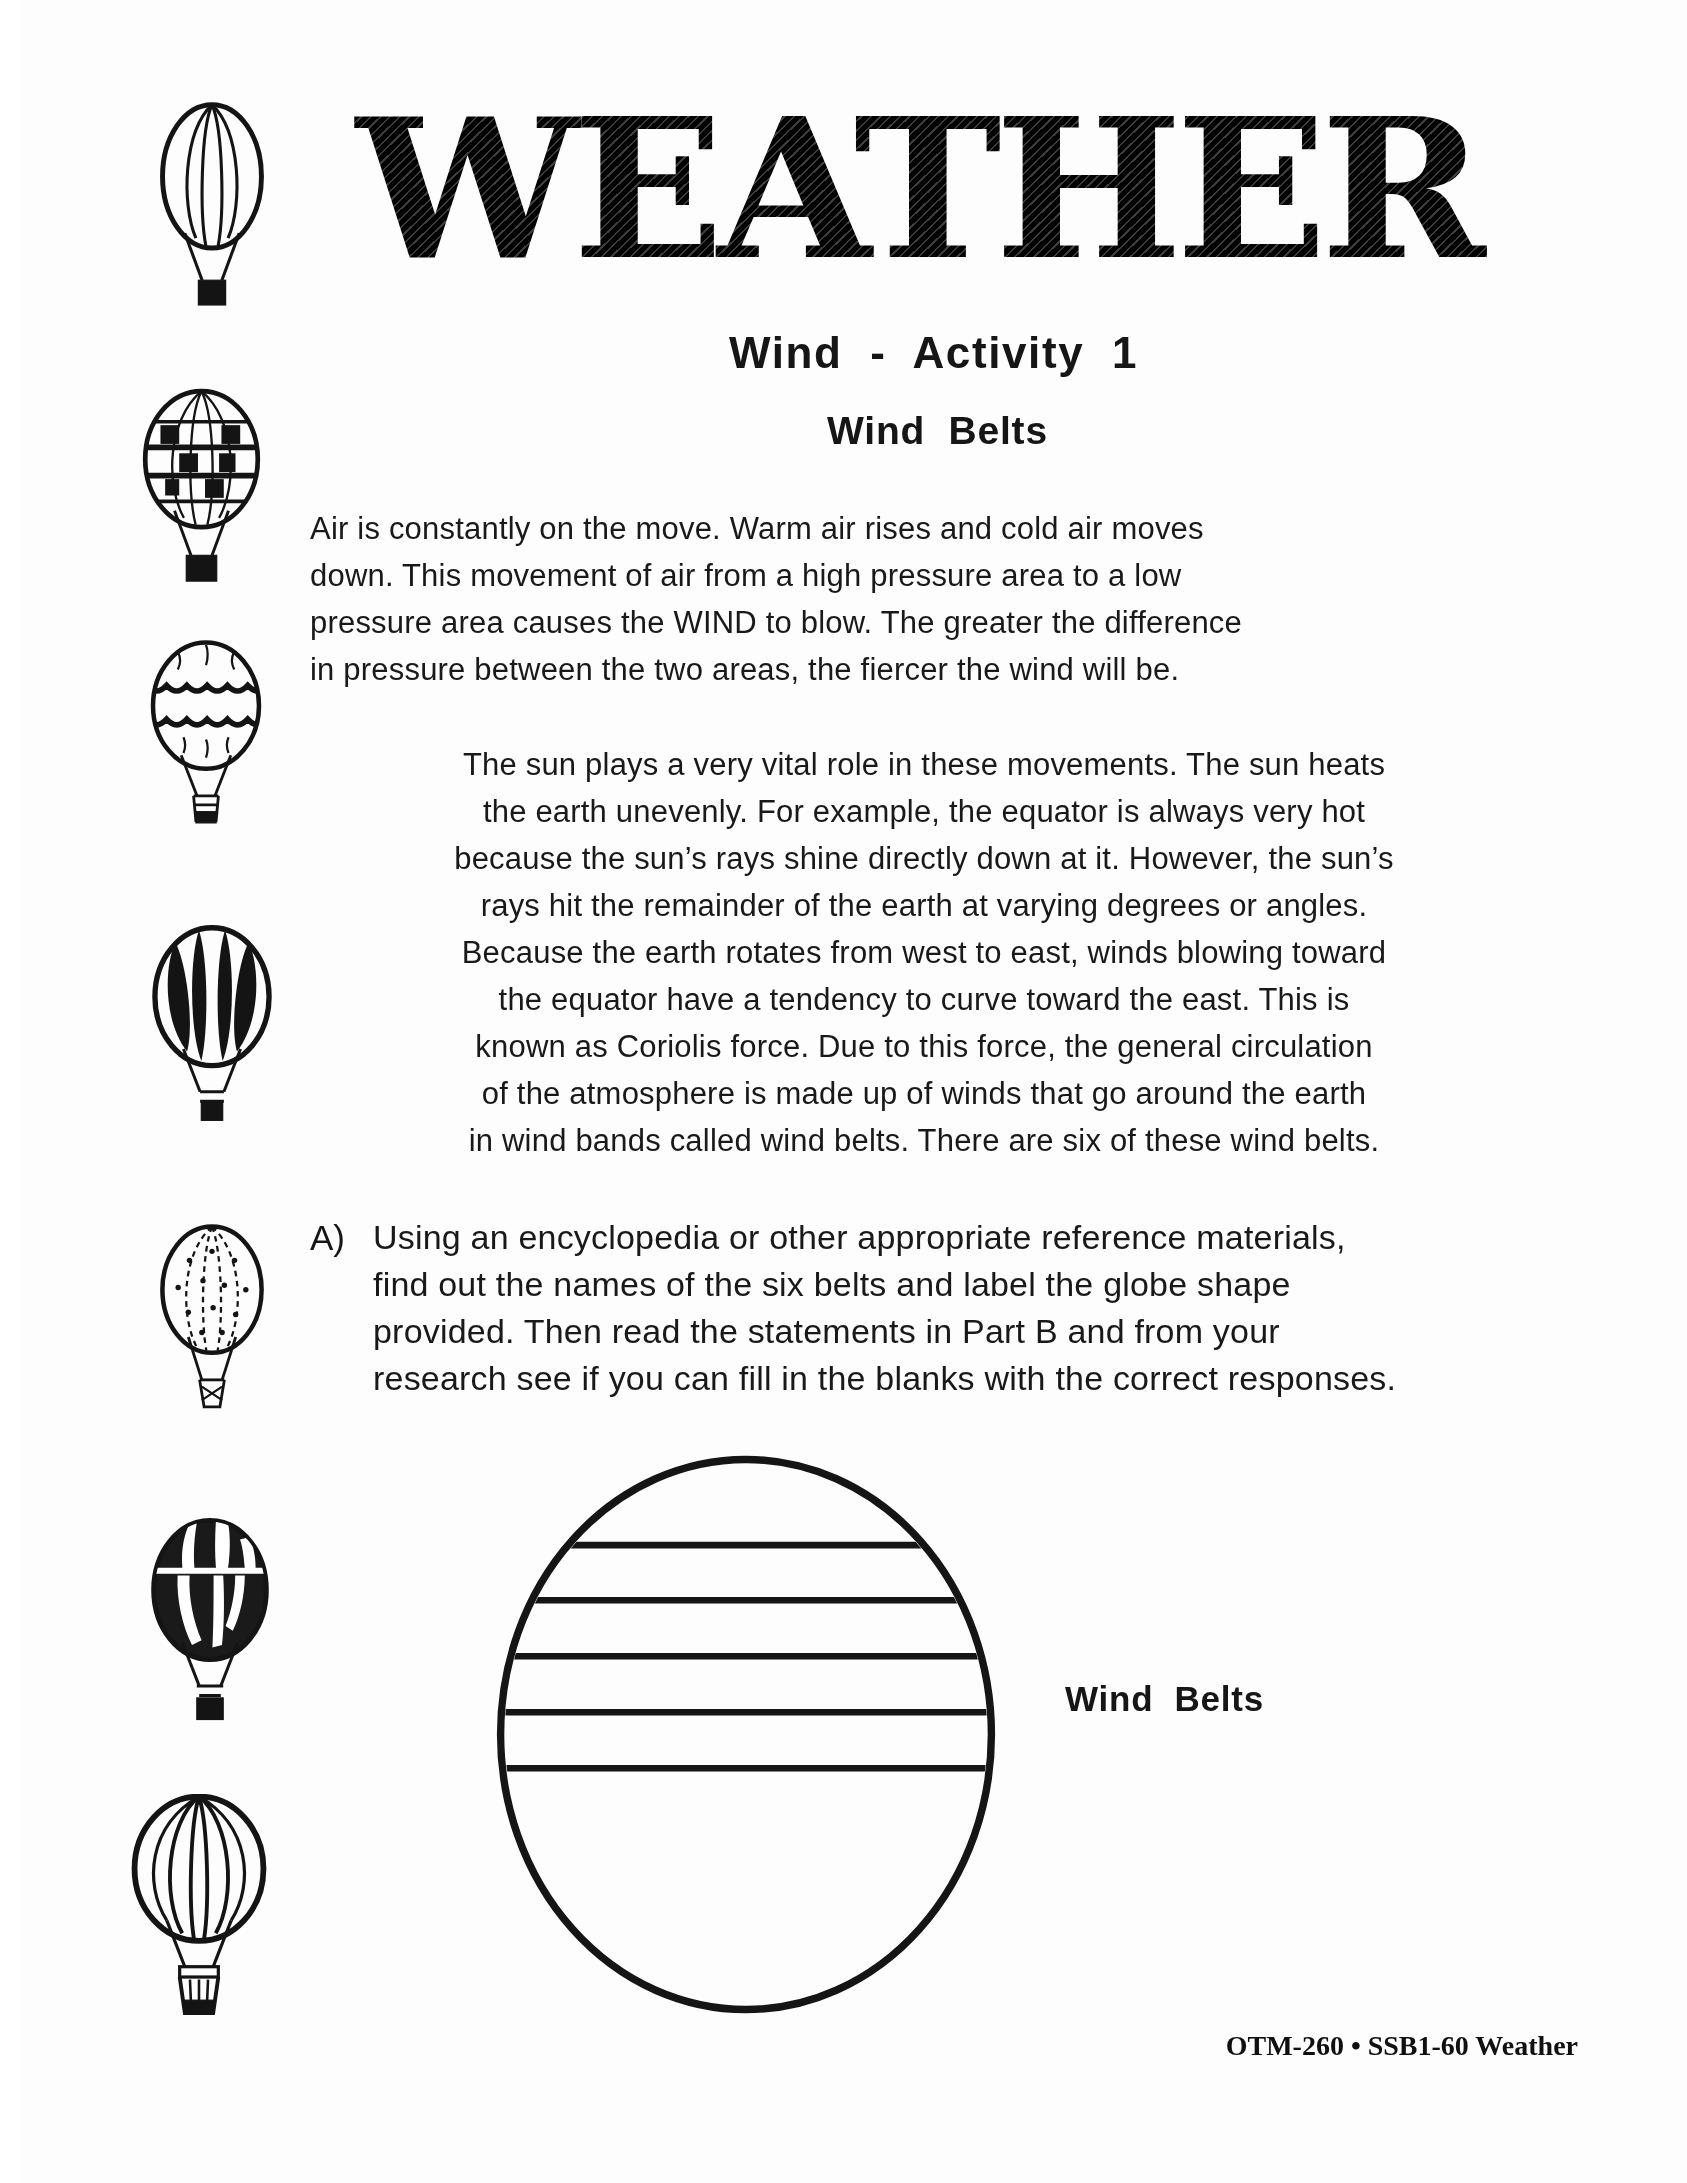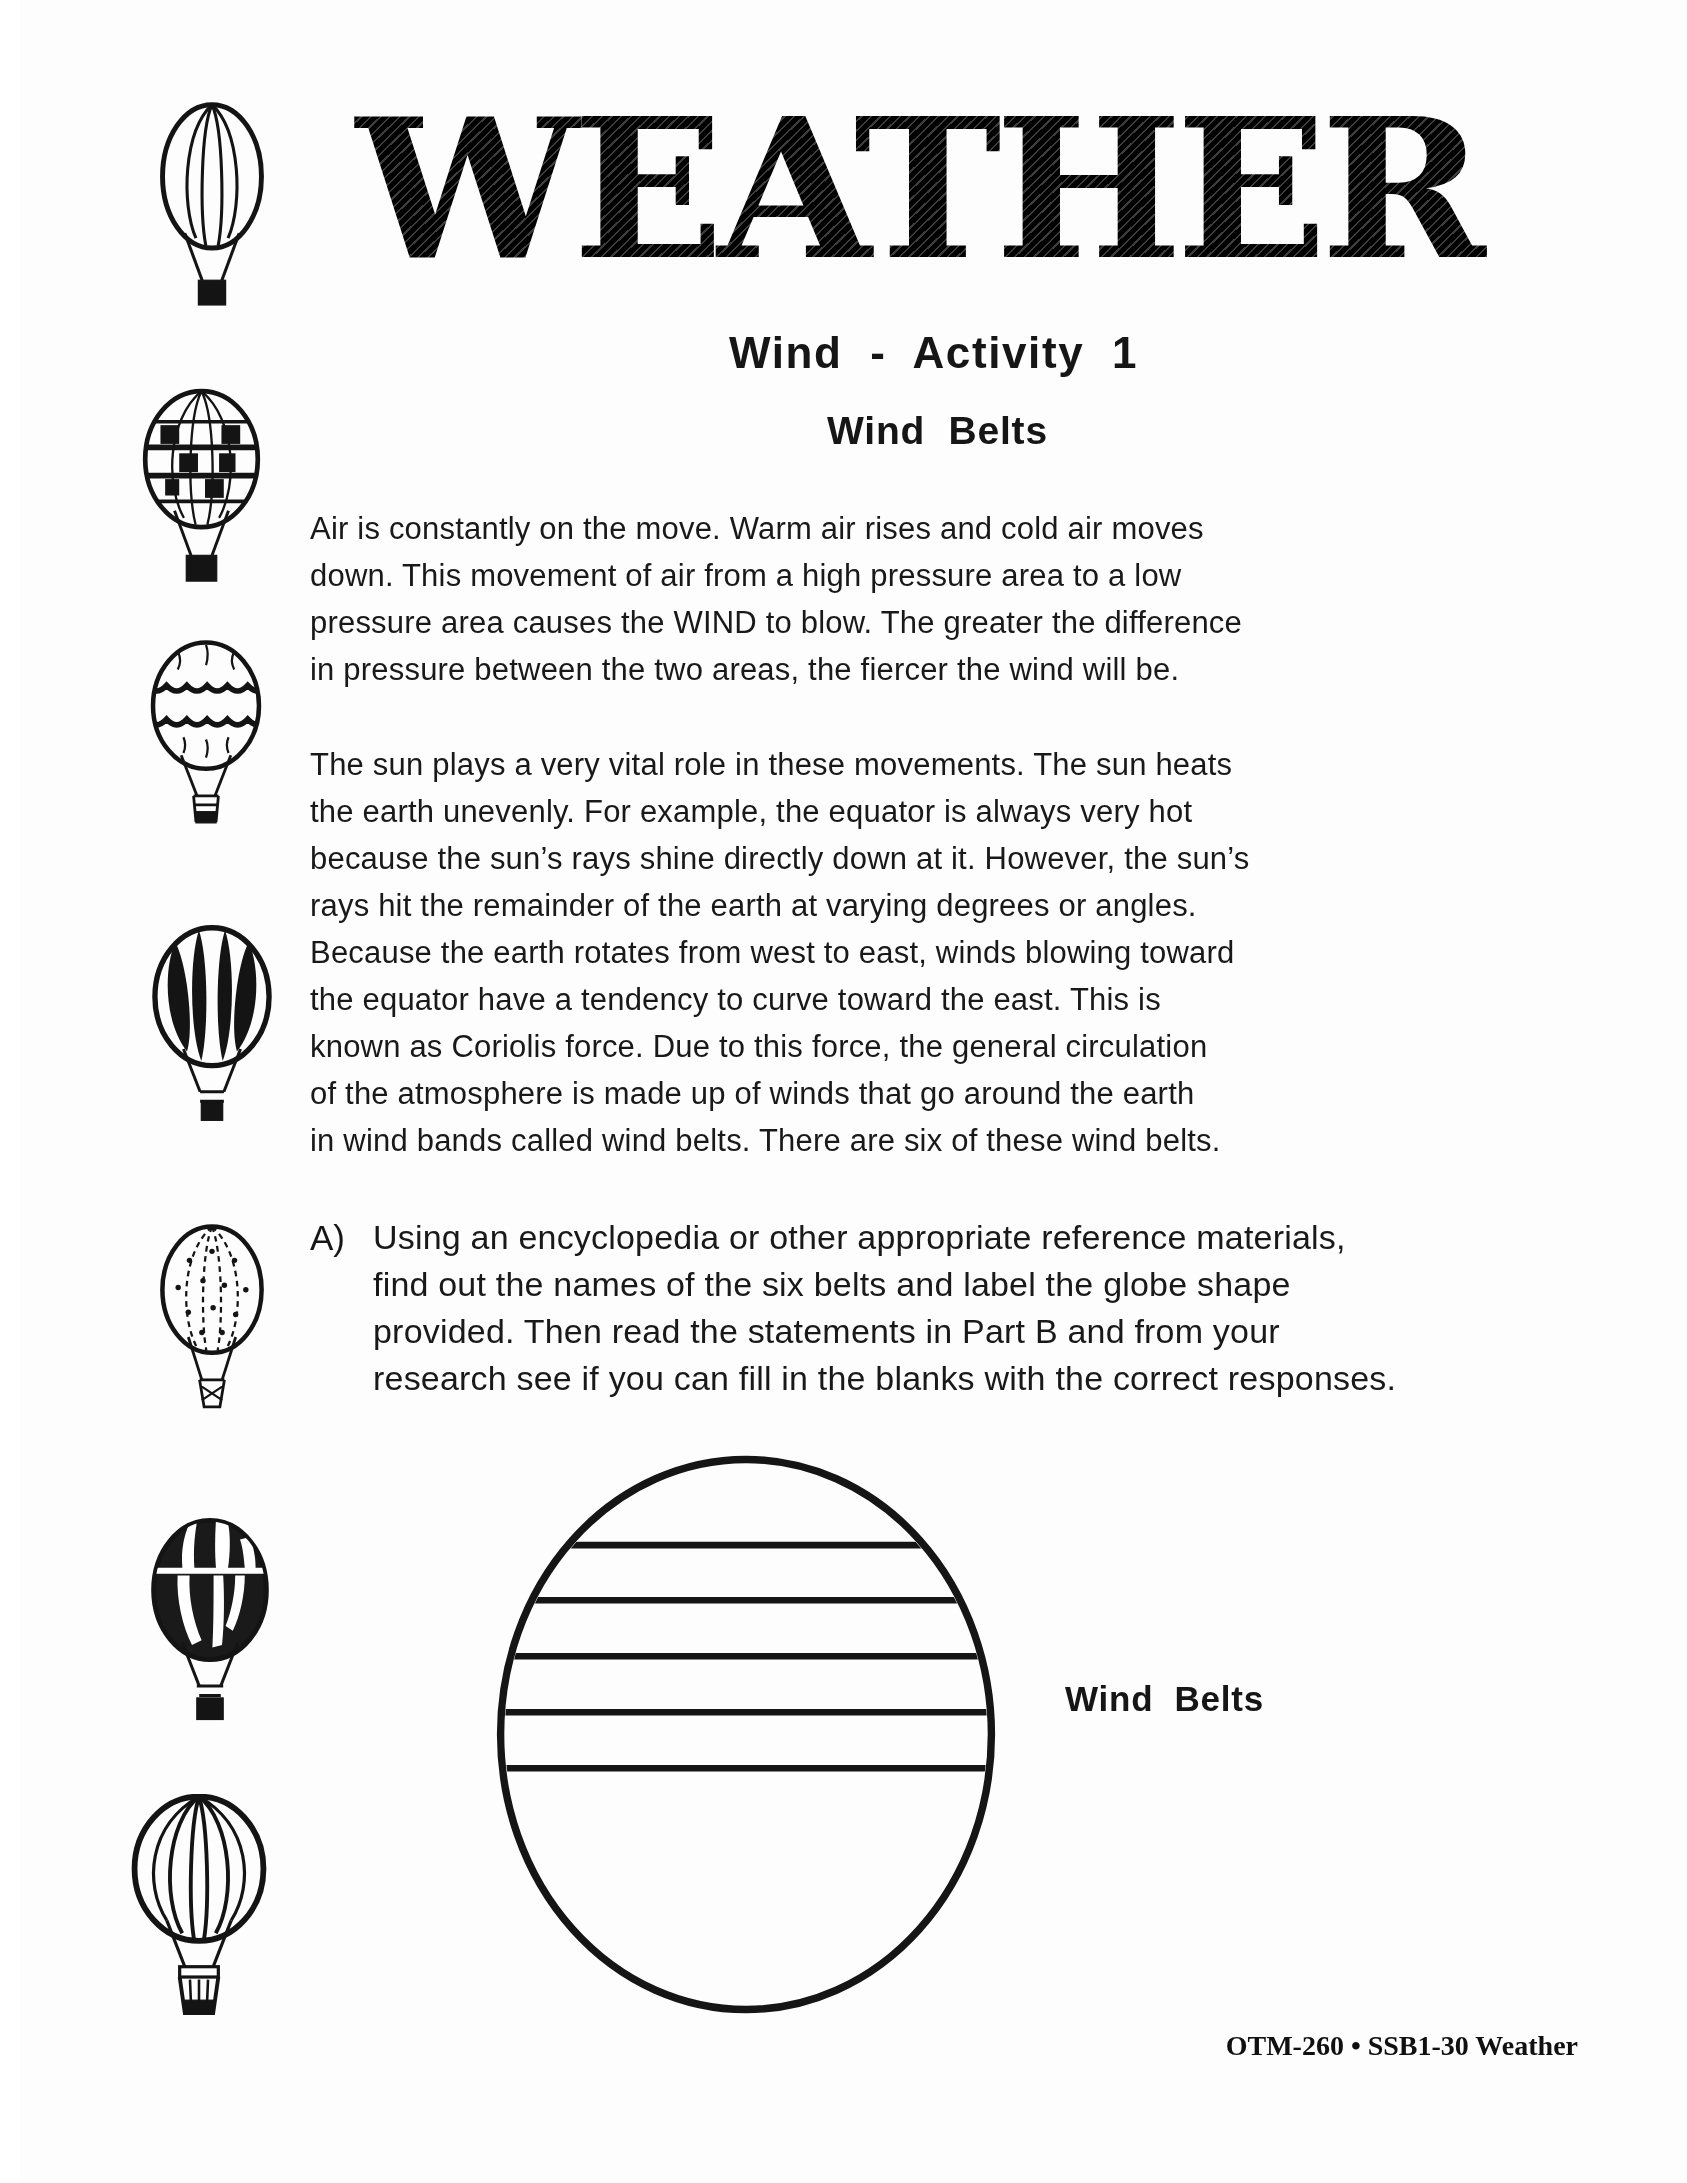--- a/index.html
+++ b/index.html
@@ -32,21 +32,21 @@
     font-size:39px; font-weight:bold; letter-spacing:0.8px; white-space:pre;
     transform:translateX(74px);
   }
   
   .para {
     position:absolute; left:290px; width:1228px;
     font-size:31px; line-height:47px; letter-spacing:0.2px;
     white-space:pre-line; color:#191919;
   }
   .para1 { top:505px; }
-  .para2 { top:741px; }
+  .para2 { top:741px;text-align:center; }
   .activity { position:absolute; left:290px; top:1214px; width:1285px; display:flex; }
   .activity .item-label { font-size:35px; line-height:47px; width:63px; flex:0 0 auto; }
   .activity .item-text {
     font-size:34px; line-height:47px; letter-spacing:0.2px;
     white-space:pre-line; color:#191919;
   }
   
   .globe-svg { position:absolute; left:474px; top:1452px; }
   .globe-caption {
     position:absolute; left:1045px; top:1679px;
@@ -110,21 +110,21 @@
     <g clip-path="url(#globeClip)" stroke="#151515" stroke-width="8">
       <line x1="0" y1="113" x2="612" y2="113"></line>
       <line x1="0" y1="180" x2="612" y2="180"></line>
       <line x1="0" y1="248" x2="612" y2="248"></line>
       <line x1="0" y1="316" x2="612" y2="316"></line>
       <line x1="0" y1="384" x2="612" y2="384"></line>
     </g>
   </svg>
   <div class="globe-caption">Wind  Belts</div>
 
-  <div class="footer-right">OTM-260 • SSB1-30 Weather</div>
+  <div class="footer-right">OTM-260 • SSB1-60 Weather</div>
 
   <div class="balloon" style="left:124px; top:99px; width:136px; height:224px;">
     <svg viewBox="0 0 110 180" fill="none" stroke="#141414">
       <ellipse cx="55" cy="62" rx="40" ry="58" stroke-width="4"></ellipse>
       <path d="M55,4 C46,24 45,92 50,118" stroke-width="2.5"></path>
       <path d="M55,4 C64,24 65,92 60,118" stroke-width="2.5"></path>
       <path d="M55,4 C32,26 30,84 42,112" stroke-width="2.5"></path>
       <path d="M55,4 C78,26 80,84 68,112" stroke-width="2.5"></path>
       <path d="M33,108 L47,146" stroke-width="2.5"></path>
       <path d="M77,108 L63,146" stroke-width="2.5"></path>

